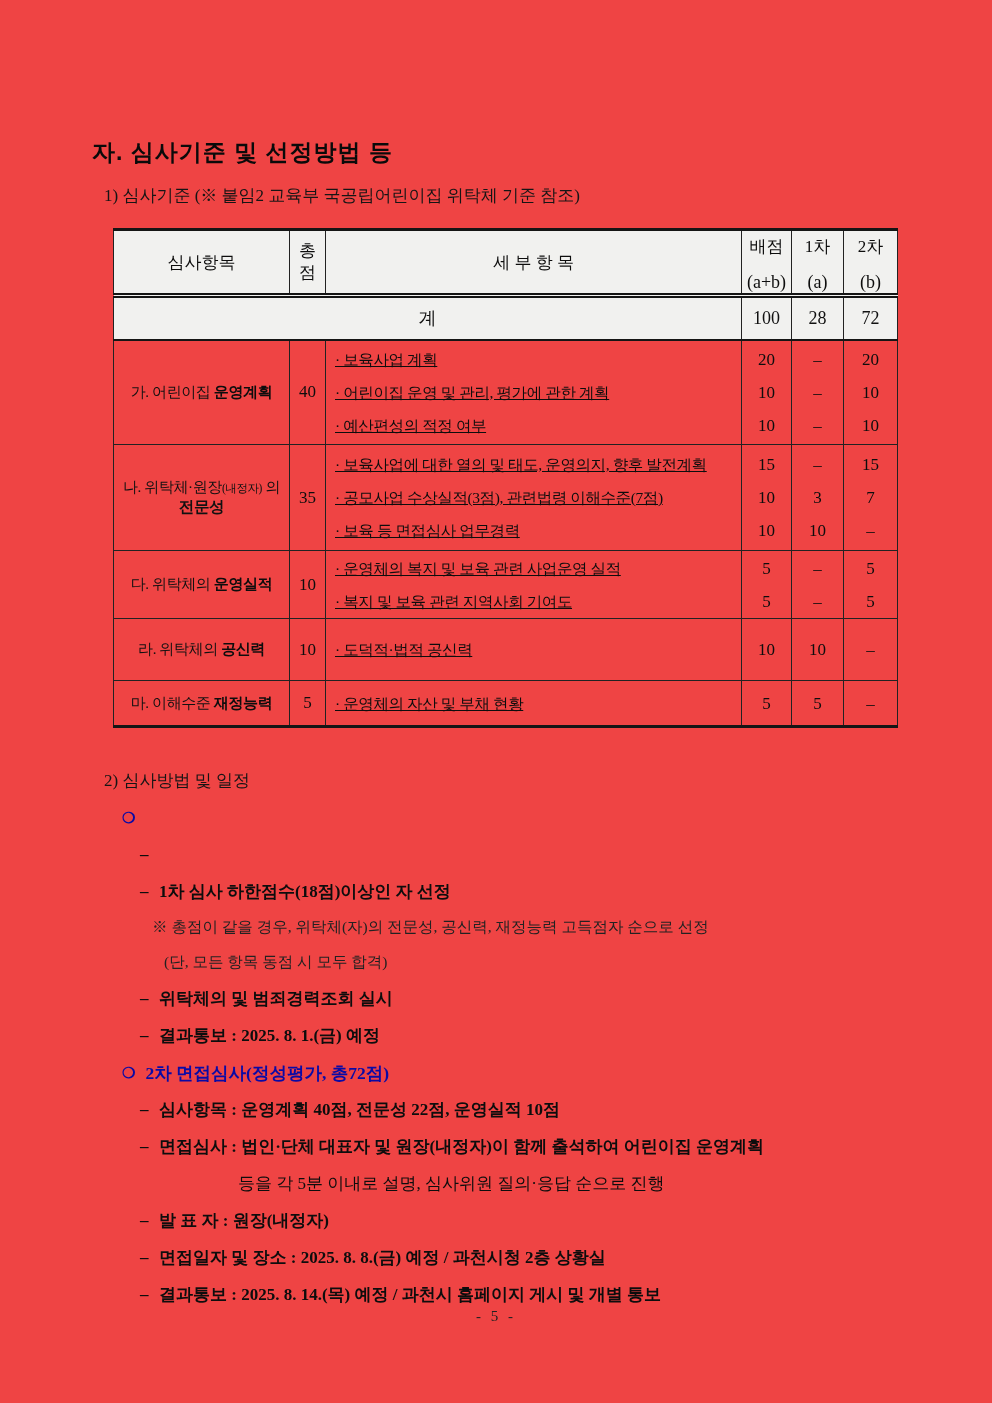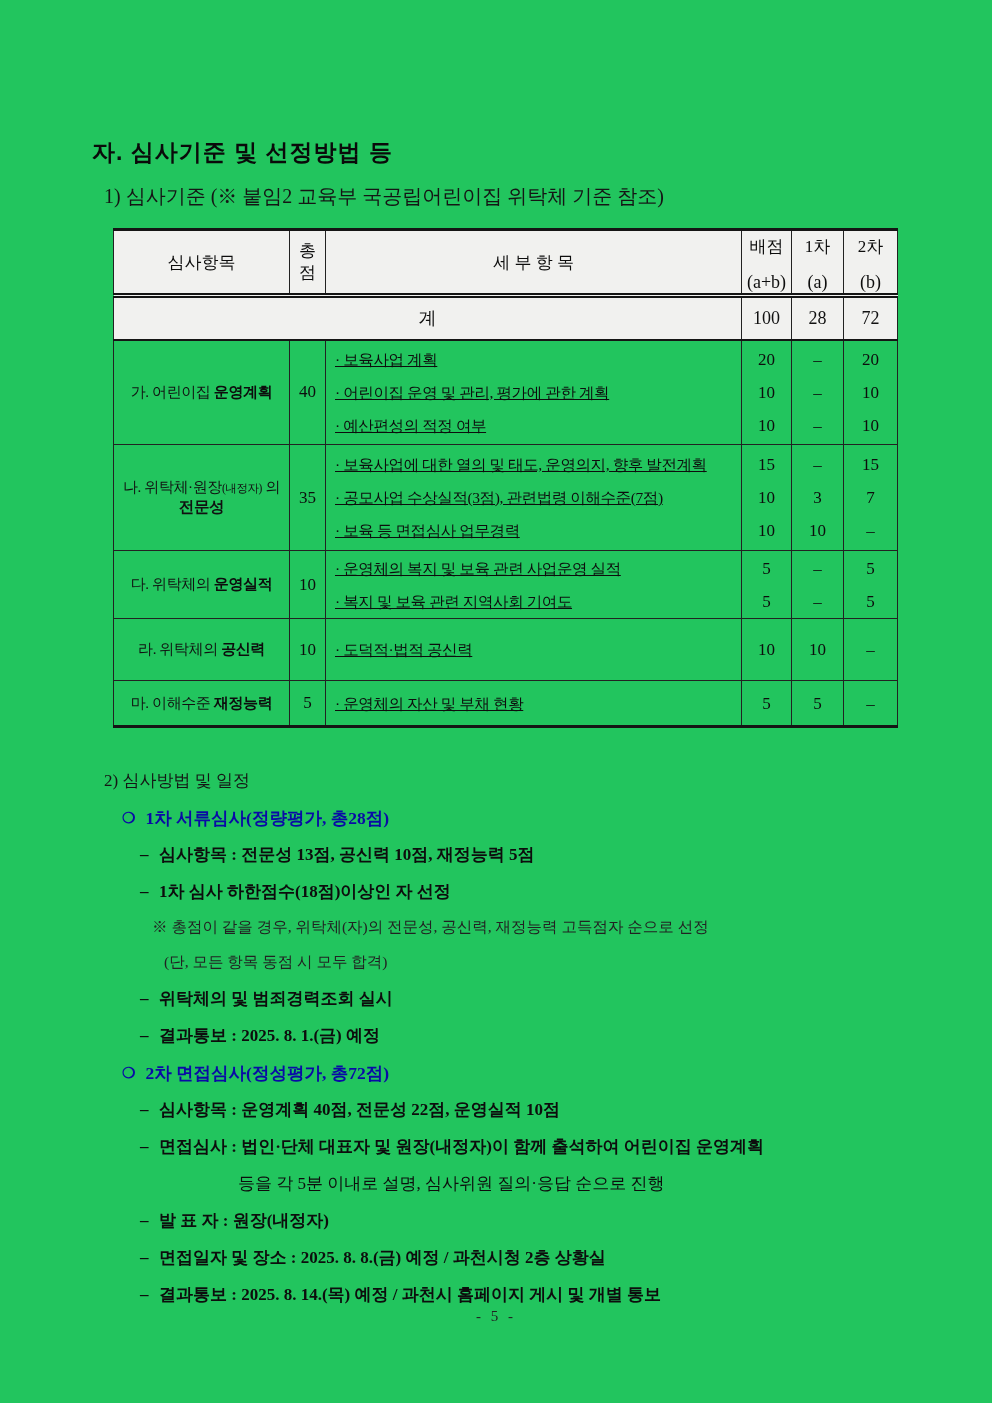--- a/index.html
+++ b/index.html
@@ -1,37 +1,37 @@
 <!DOCTYPE html>
 <html><head>
 <meta charset="utf-8">
 <style>
   * { margin: 0; padding: 0; box-sizing: border-box; }
   html, body { background: #ffffff; }
   .page {
     position: relative;
     width: 992px;
     height: 1403px;
-    background: #22c55e;
+    background: #ef4444;
     overflow: hidden;
     font-family: "Liberation Serif", "DejaVu Serif", serif;
     color: #111111;
   }
   .doc-title {
     margin: 136px 0 0 92px;
     font-family: "Liberation Sans", "DejaVu Sans", sans-serif;
     font-weight: 800;
     font-size: 23px;
     line-height: 32px;
     letter-spacing: 1px;
     color: #0a0a0a;
   }
   .doc-subtitle {
     margin: 16px 0 0 104px;
-    font-size: 20px;
+    font-size: 17px;
     line-height: 24px;
     color: #151515;
   }
   
   table.score-table {
     margin: 20px 0 0 113px;
     width: 784px;
     table-layout: fixed;
     border-collapse: collapse;
     border-top: 3px solid #151515;
@@ -236,25 +236,23 @@
           </td>
       </tr>
     </tbody>
   </table>
 
   <div class="sec2">
     <div class="s2-heading">2) 심사방법 및 일정</div>
 
     <div class="round-heading">
       <span class="circle">❍</span>
-      <span>1차 서류심사(정량평가, 총28점)</span>
-    </div>
-    <div class="s2-item">
-      <span class="dash">–</span>
-      <span>심사항목 : 전문성 13점, 공신력 10점, 재정능력 5점</span>
+    </div>
+    <div class="s2-item">
+      <span class="dash">–</span>
     </div>
     <div class="s2-item">
       <span class="dash">–</span>
       <span>1차 심사 하한점수(18점)이상인 자 선정</span>
     </div>
     <div class="s2-note1">※ 총점이 같을 경우, 위탁체(자)의 전문성, 공신력, 재정능력 고득점자 순으로 선정</div>
     <div class="s2-note2">(단, 모든 항목 동점 시 모두 합격)</div>
     <div class="s2-item">
       <span class="dash">–</span>
       <span>위탁체의 및 범죄경력조회 실시</span>

